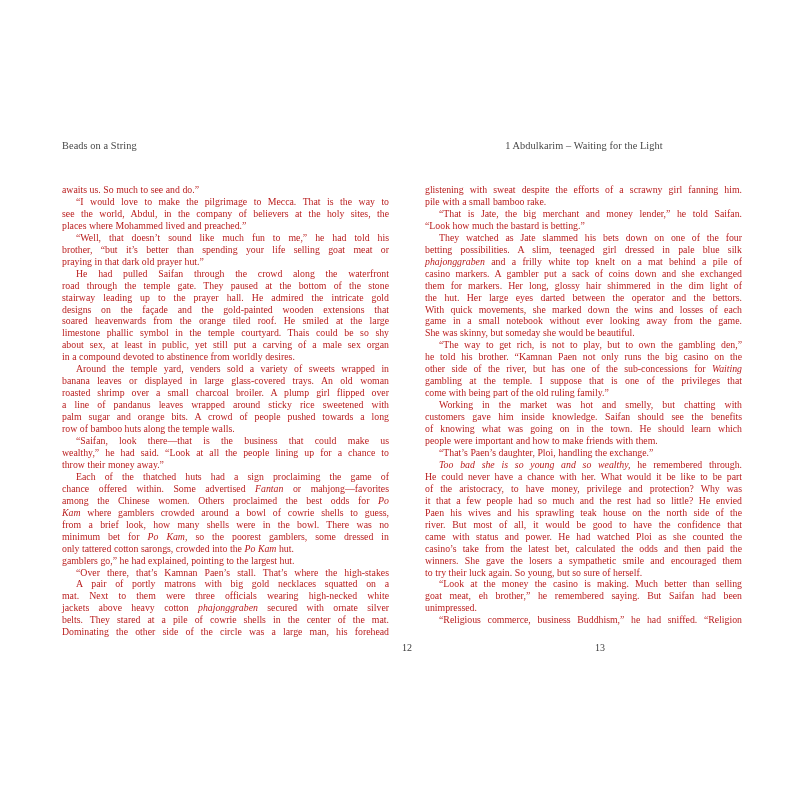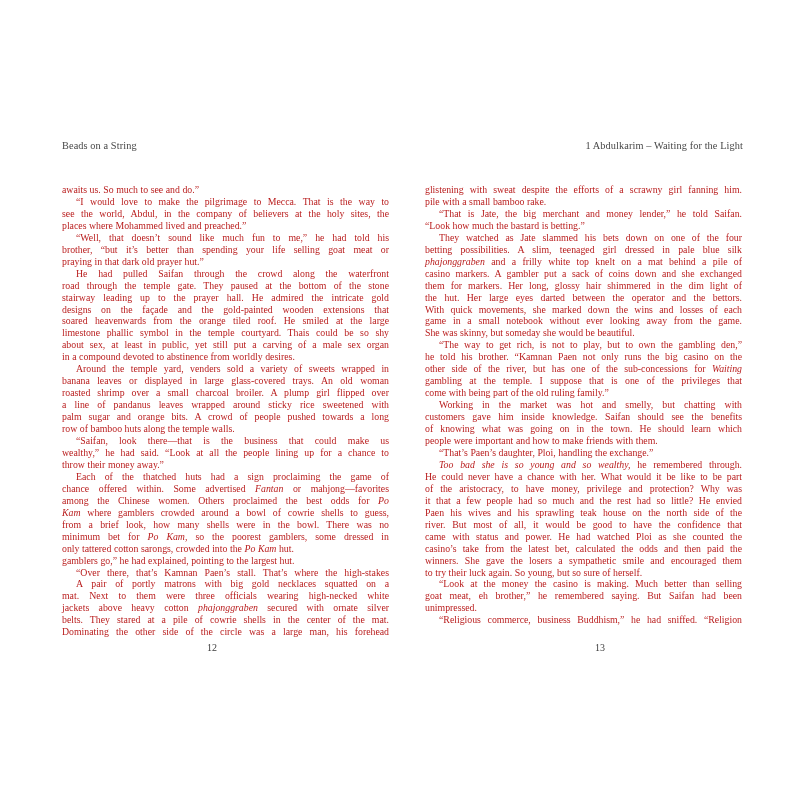--- a/index.html
+++ b/index.html
@@ -23,21 +23,21 @@
     letter-spacing: 0.1px;
   }
   .header-left {
     left: 62px;
     width: 327px;
     text-align: left;
   }
   .header-right {
     left: 425px;
     width: 318px;
-    text-align: right;
+    text-align: center;
   }
   .page-body {
     position: absolute;
     top: 184px;
     color: #b91c1c;
   }
   .body-left {
     left: 62px;
     width: 327px;
   }
@@ -59,21 +59,21 @@
     text-align-last: left;
   }
   .page-number {
     position: absolute;
     top: 642px;
     width: 400px;
     text-align: center;
     font-size: 10px;
     color: #3b3b3b;
   }
-  .pagenum-left { left: 12px; }
+  .pagenum-left { left: 12px; text-align: right; }
   .pagenum-right { left: 400px; }
 </style>
 </head>
 <body>
 
 <div class="running-header header-left">Beads on a String</div>
 
 <div class="running-header header-right">1 Abdulkarim – Waiting for the Light</div>
 
 <div class="page-body body-left">

